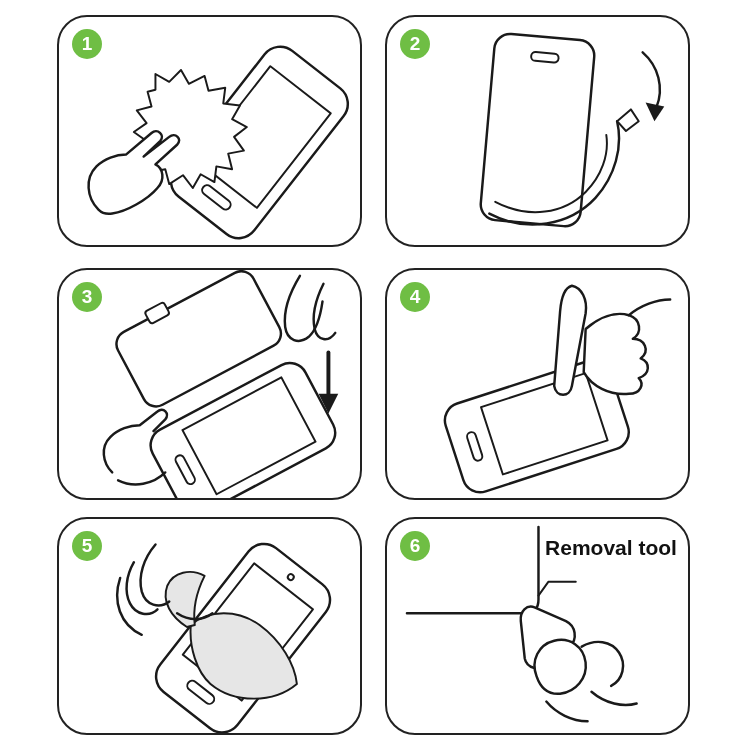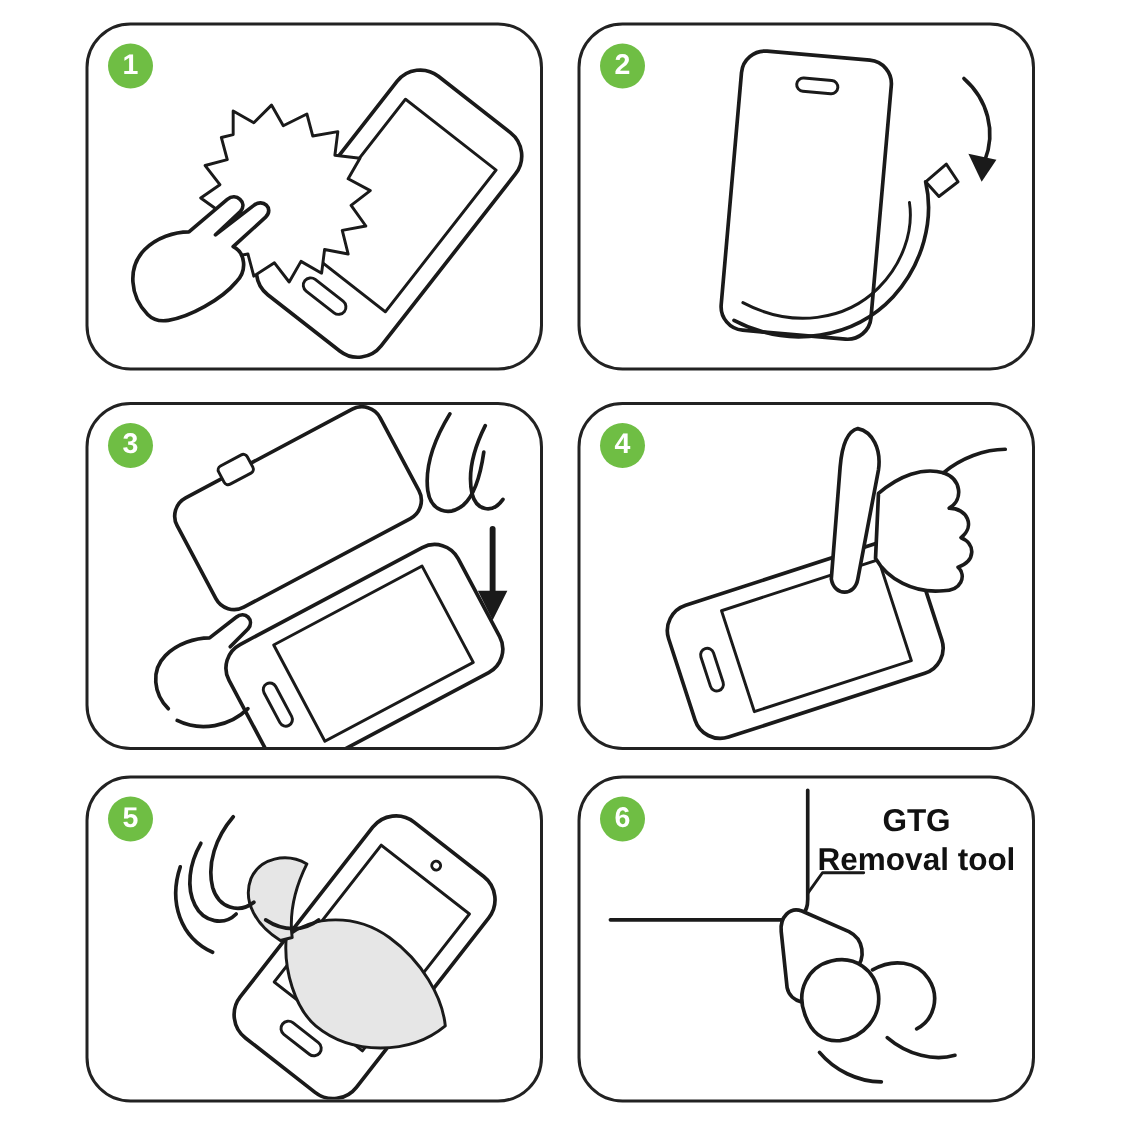--- a/index.html
+++ b/index.html
@@ -115,21 +115,20 @@
       <path class="ln" d="M96 26 C84 40 78 58 82 74 C86 88 100 92 110 84"></path>
       <path class="ln" d="M74 44 C66 58 64 74 70 86 C76 98 90 100 98 92"></path>
       <path class="ln" d="M60 60 C52 84 60 108 82 118"></path>
       <path class="ln" d="M118 96 C130 104 144 104 154 96"></path>
     </svg>
   </div>
 
   <div class="panel p6">
     <div class="badge">6</div>
     <div class="tool-label">
-      <div>GTG</div>
       <div>Removal tool</div>
     </div>
     <svg class="art" viewBox="0 0 302 218">
       <path class="ln" d="M18 96 L138 96 Q152 96 152 82 L152 8"></path>
       <polyline class="ln thin" points="190,64 162,64 152,78"></polyline>
       <path class="ln white" d="M148 90 L180 104 C190 109 192 122 184 130 L162 148 C154 156 140 152 138 142 L134 104 C133 94 140 87 148 90 Z"></path>
       <path class="ln white" d="M150 160 C144 144 152 128 168 124 C184 120 198 130 200 146 C202 162 190 176 174 178 C162 179 154 172 150 160 Z"></path>
       <path class="ln" d="M196 130 C210 122 226 124 234 136 C242 148 238 164 226 170"></path>
       <path class="ln" d="M206 176 C220 188 238 192 252 188"></path>
       <path class="ln" d="M160 186 C170 198 186 206 202 206"></path>

